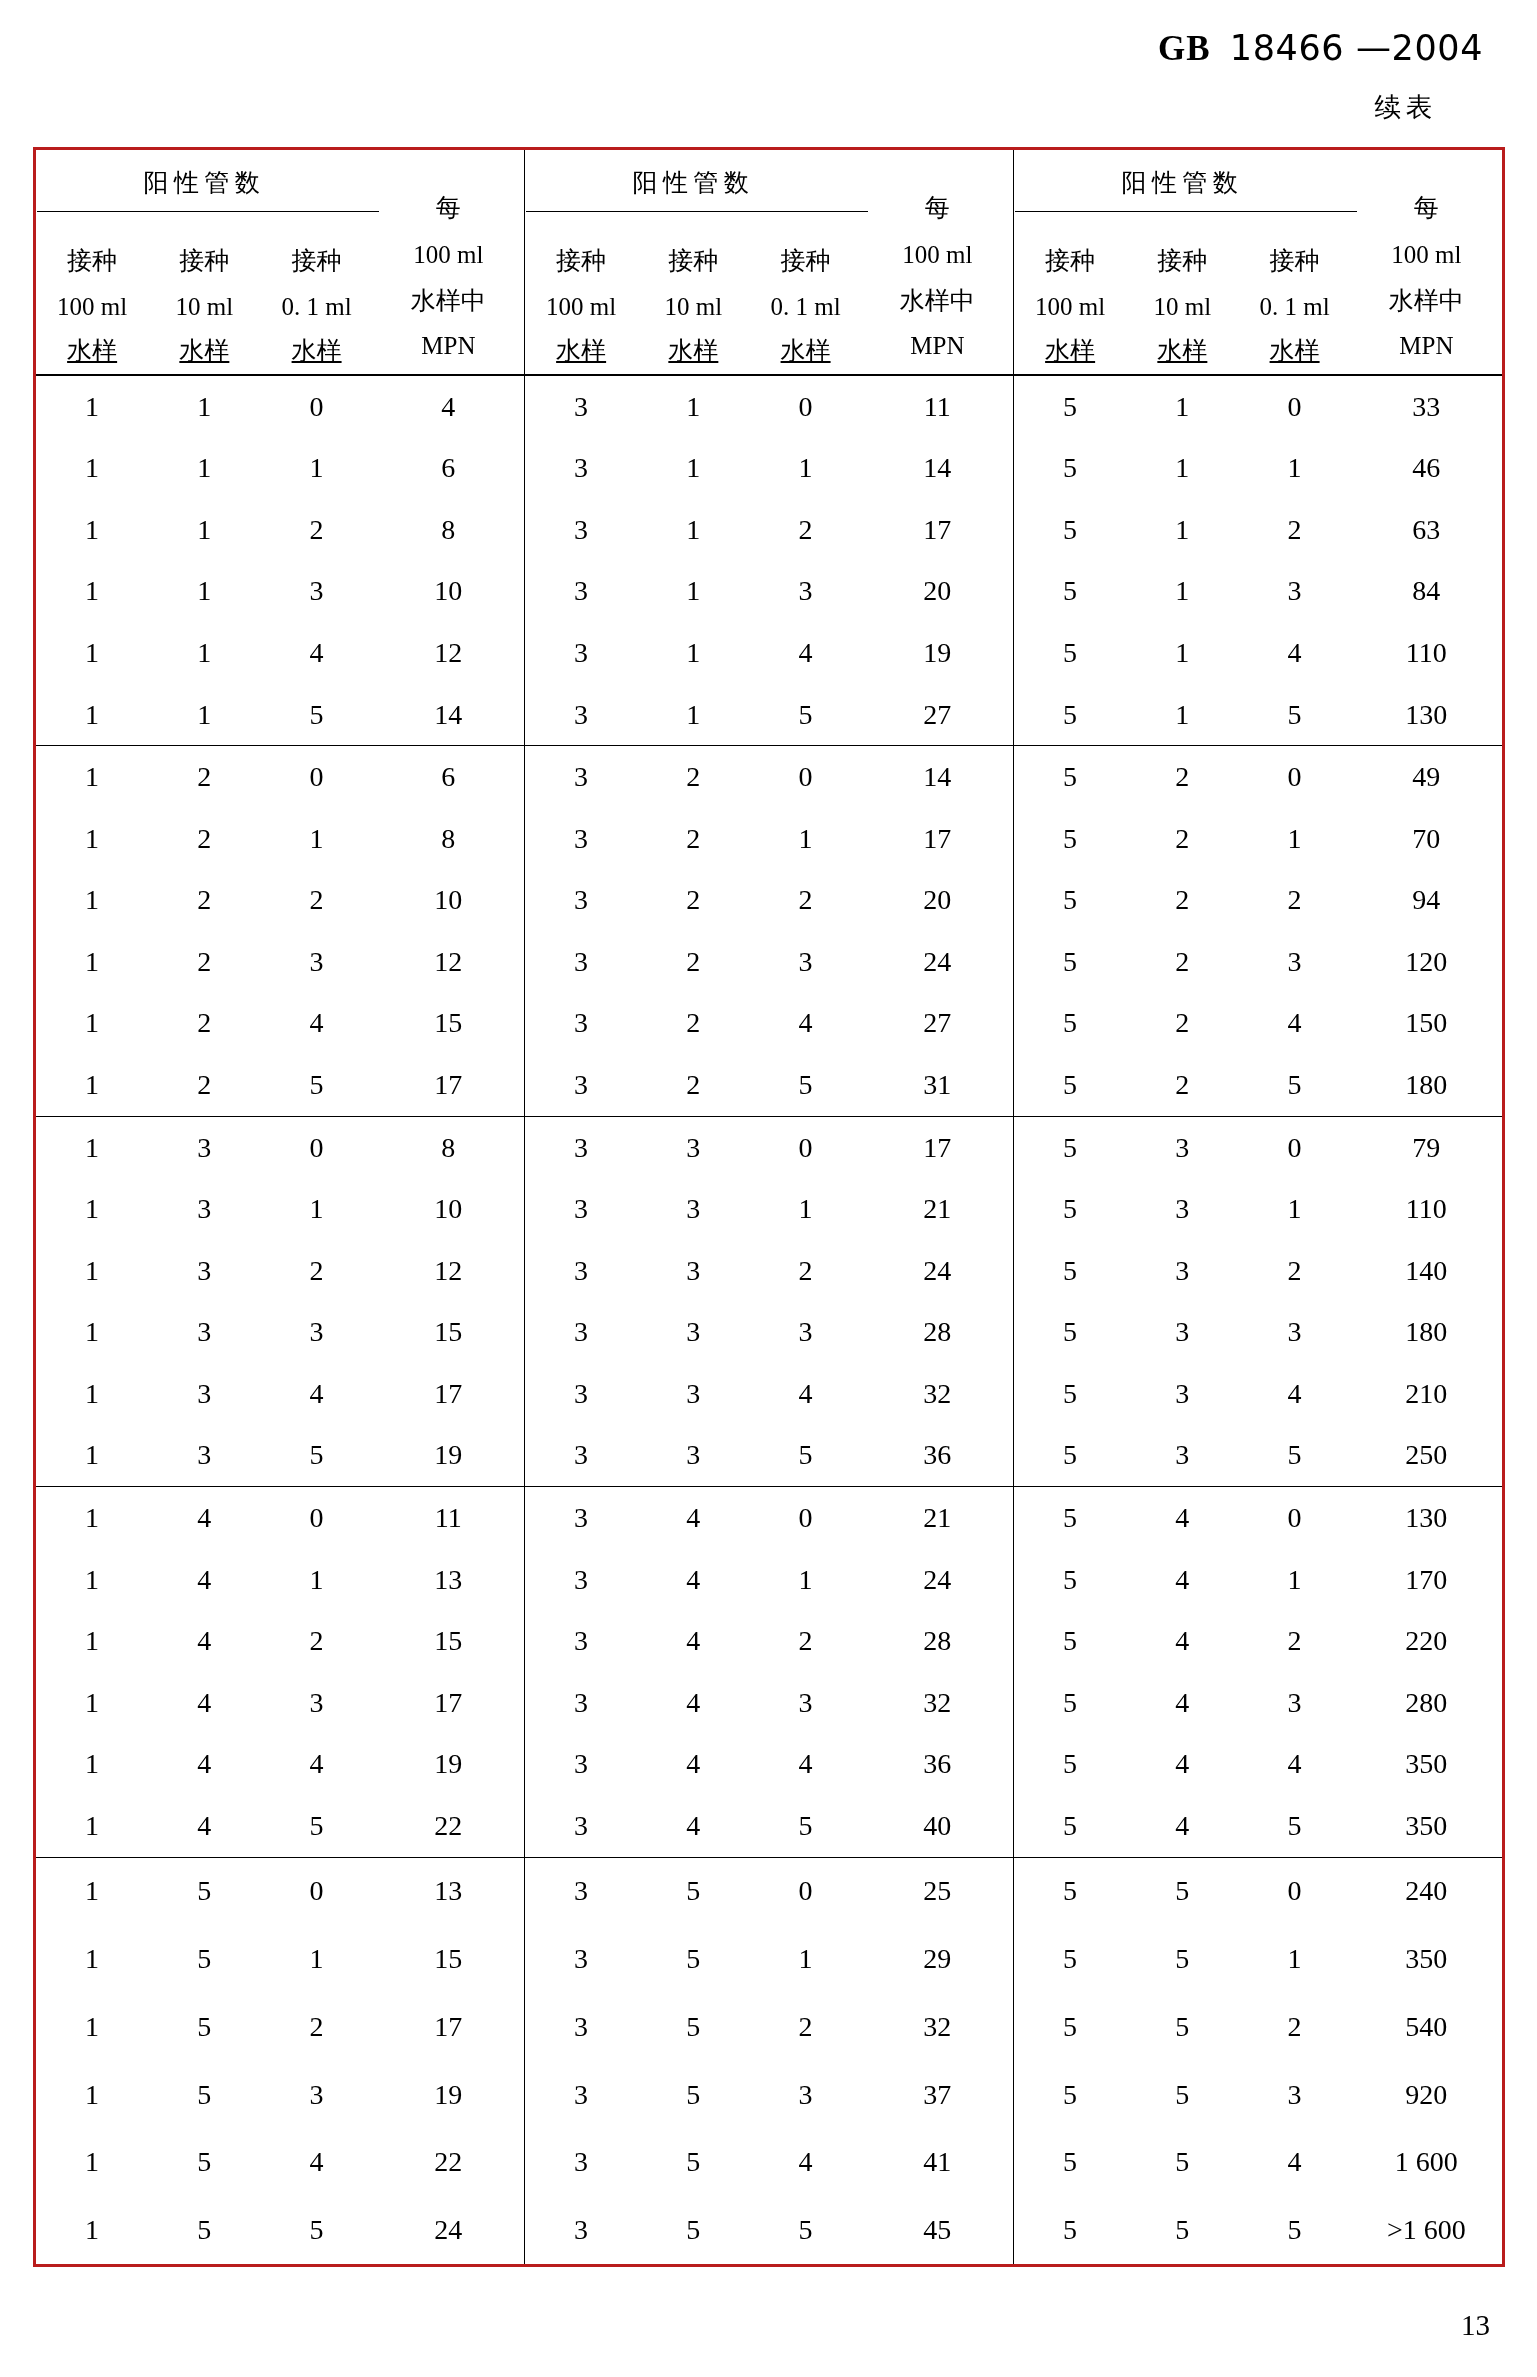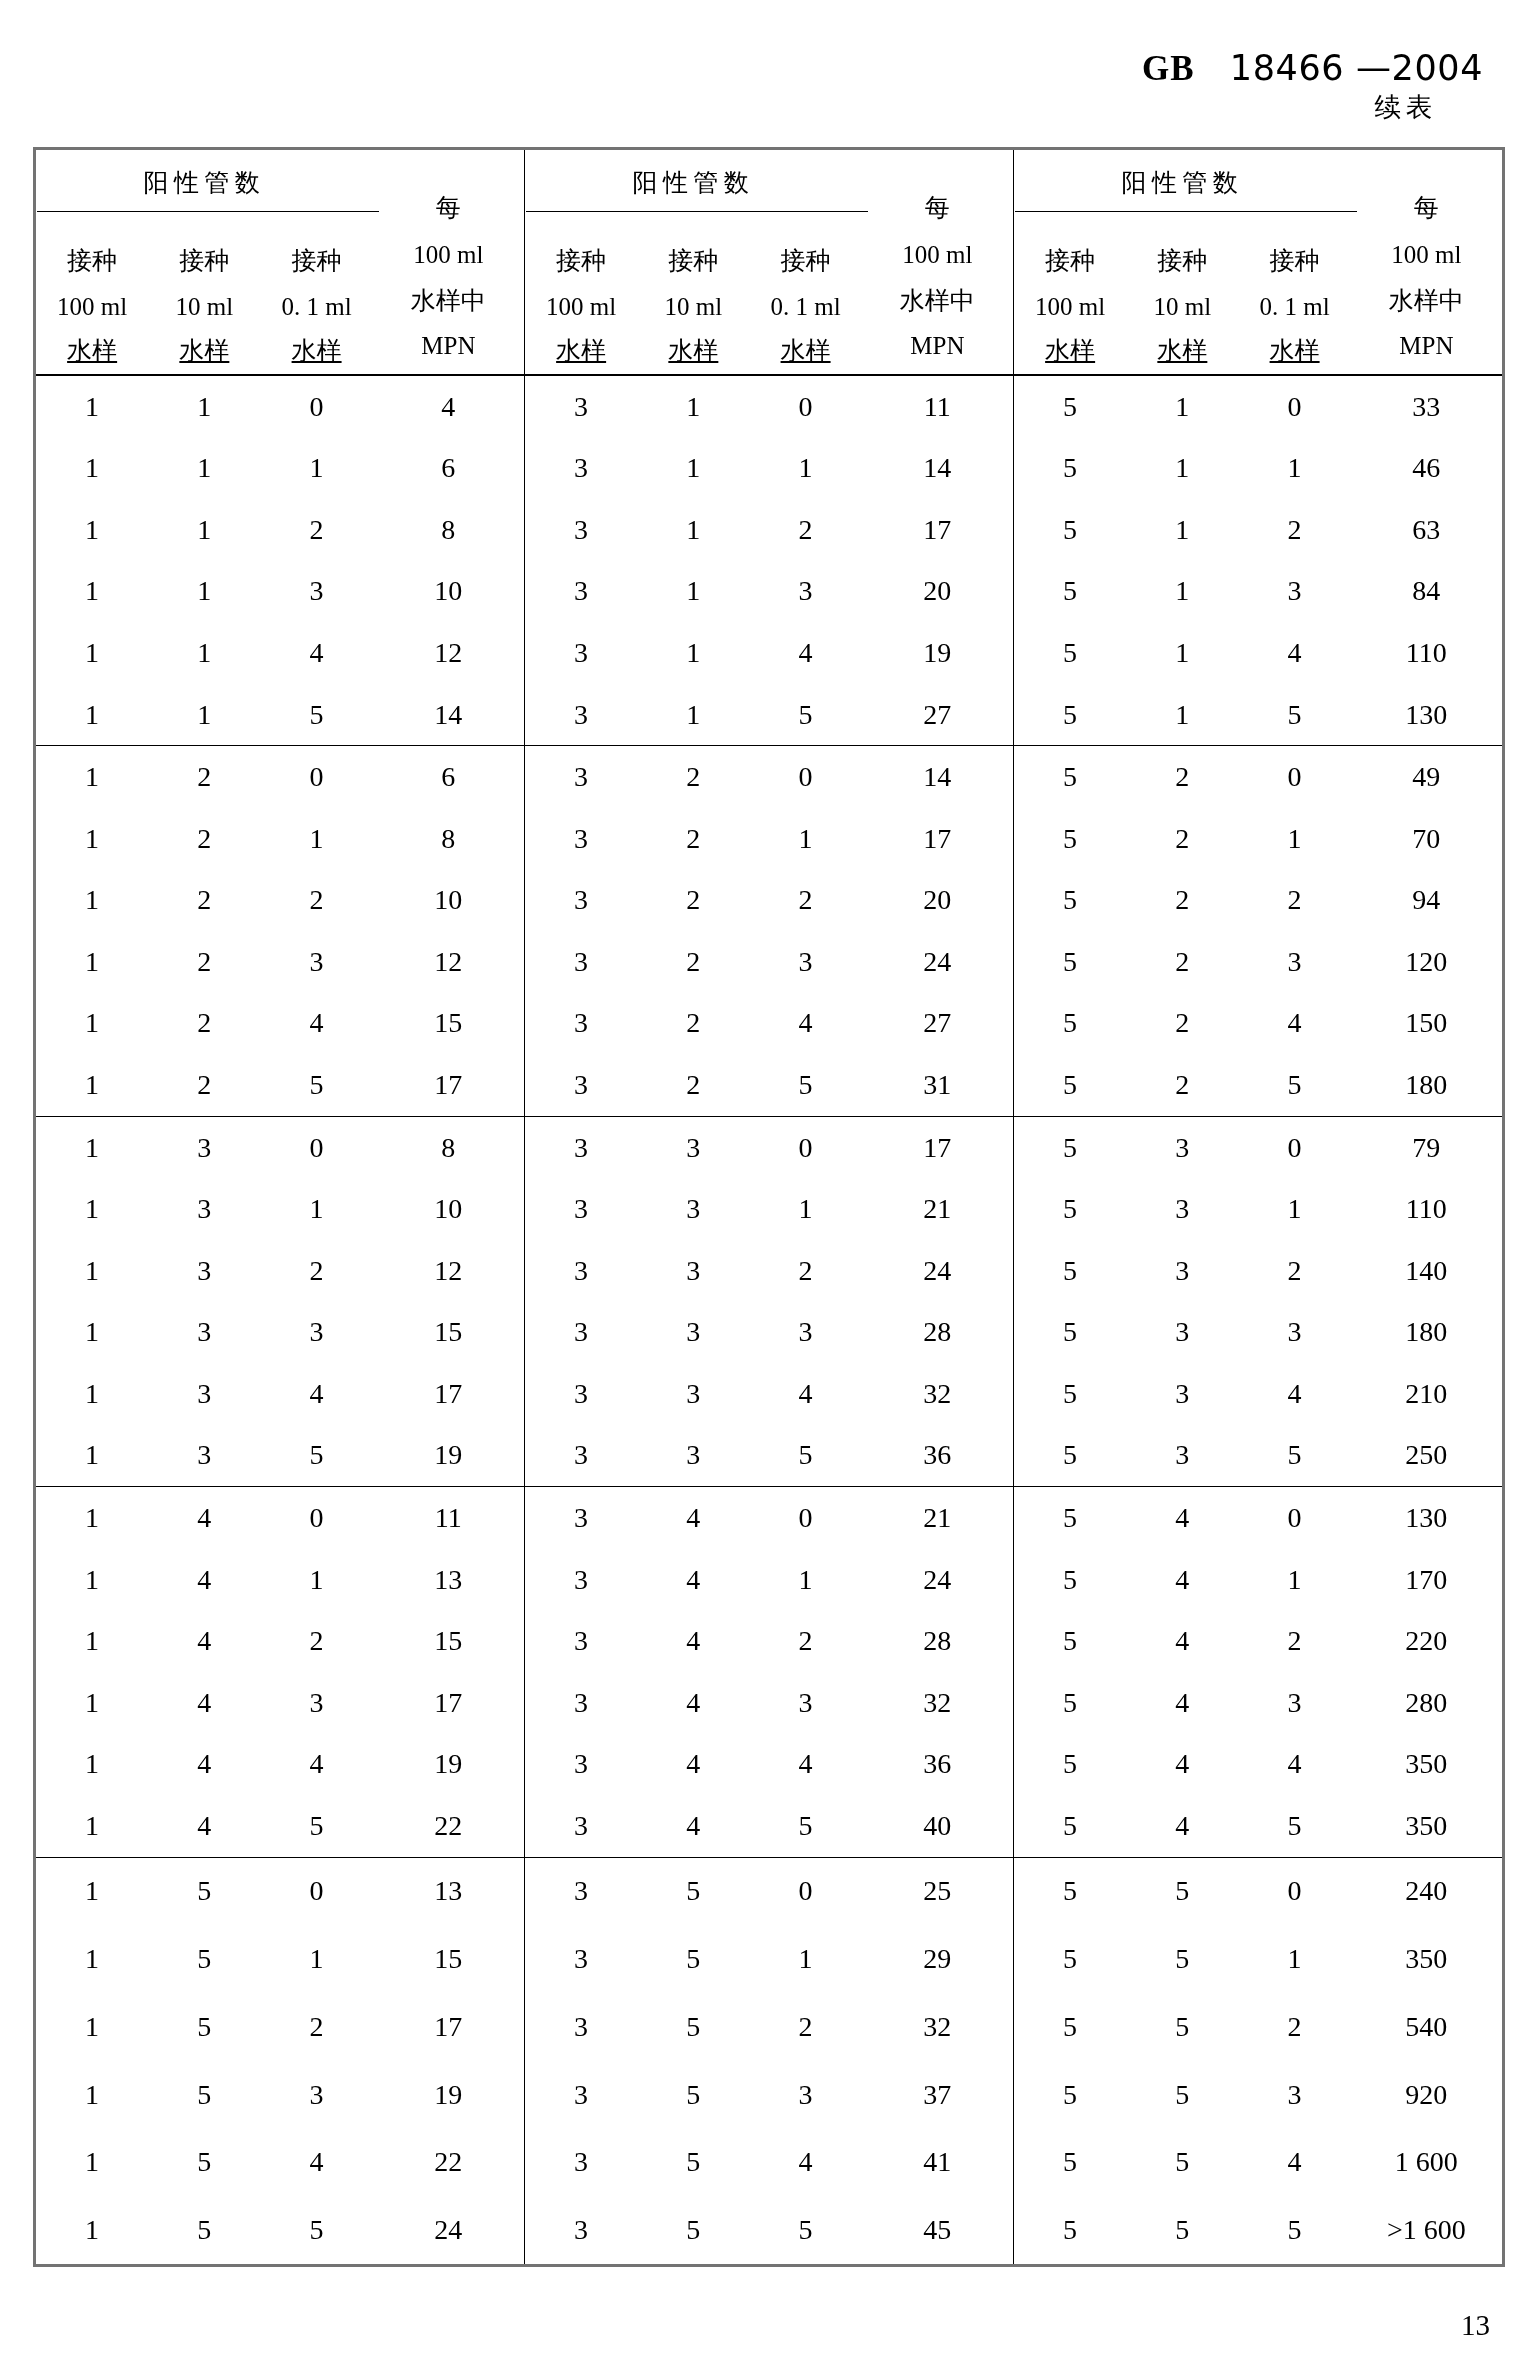--- a/index.html
+++ b/index.html
@@ -1,29 +1,29 @@
 <!DOCTYPE html>
 <html style="font-size:9.6px"><head>
 <meta charset="utf-8">
 <style>
   html,body{margin:0;padding:0;background:#ffffff;}
   .page{position:relative;width:1538px;height:2377px;background:#ffffff;
         font-family:"Liberation Serif","DejaVu Serif",serif;color:#000;overflow:hidden;}
 
   
-  .doc-code{position:absolute;top:48px;right:55px;display:flex;align-items:baseline;gap:35px;font-size:35px;text-align:center;}
+  .doc-code{position:absolute;top:28px;right:55px;display:flex;align-items:baseline;gap:19px;font-size:35px;text-align:center;}
   .code-gb{font-weight:700;letter-spacing:1.2px;}
   .code-num{font-family:"DejaVu Sans","Liberation Sans",sans-serif;font-weight:500;letter-spacing:0.6px;}
 
   
   .continued{position:absolute;top:89px;right:101px;font-size:26.5px;letter-spacing:4.8px;}
 
   
   .mpn-table{position:absolute;left:33px;top:147px;width:1472px;height:2120px;
-             border:3px solid #737373;box-sizing:border-box;display:flex;flex-direction:column;}
+             border:3px solid #b91c1c;box-sizing:border-box;display:flex;flex-direction:column;}
 
   
   .table-header{height:224px;flex:none;border-bottom:2.4px solid #000;display:flex;}
   .group-header{flex:1;position:relative;}
   .group-header + .group-header{border-left:1.8px solid #000;}
   .pos-label{position:absolute;top:15.7px;left:0;width:69%;text-align:center;font-size:25px;letter-spacing:5.4px;}
   .pos-underline{position:absolute;top:61px;left:1.2px;width:70%;height:0;border-top:1.8px solid #000;}
   .subcol{position:absolute;top:0;width:23%;height:100%;}
   .sc0{left:0;}.sc1{left:23%;}.sc2{left:46%;}
   .hl{position:absolute;width:100%;text-align:center;font-size:25px;line-height:1;white-space:nowrap;}

